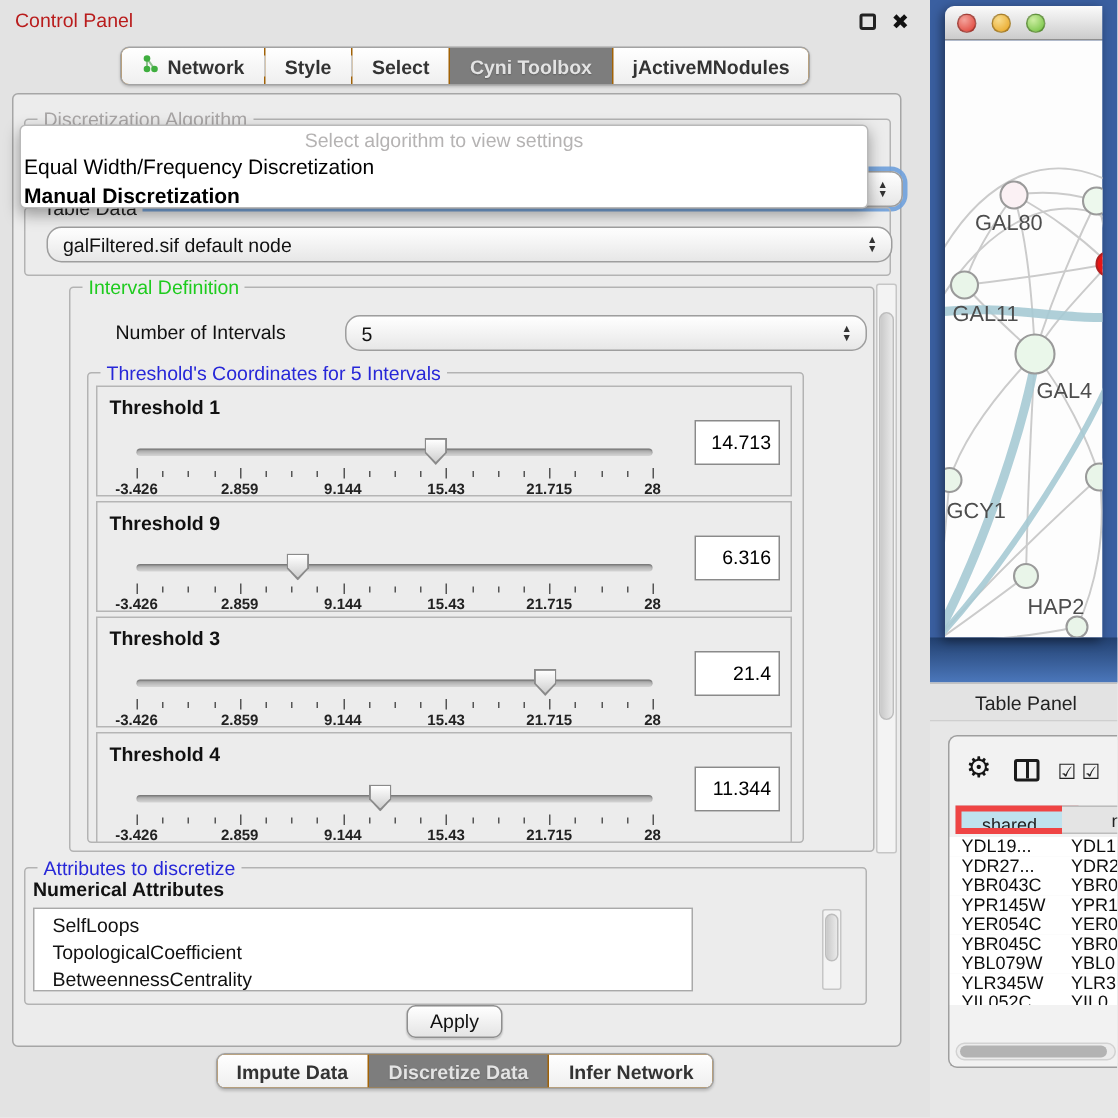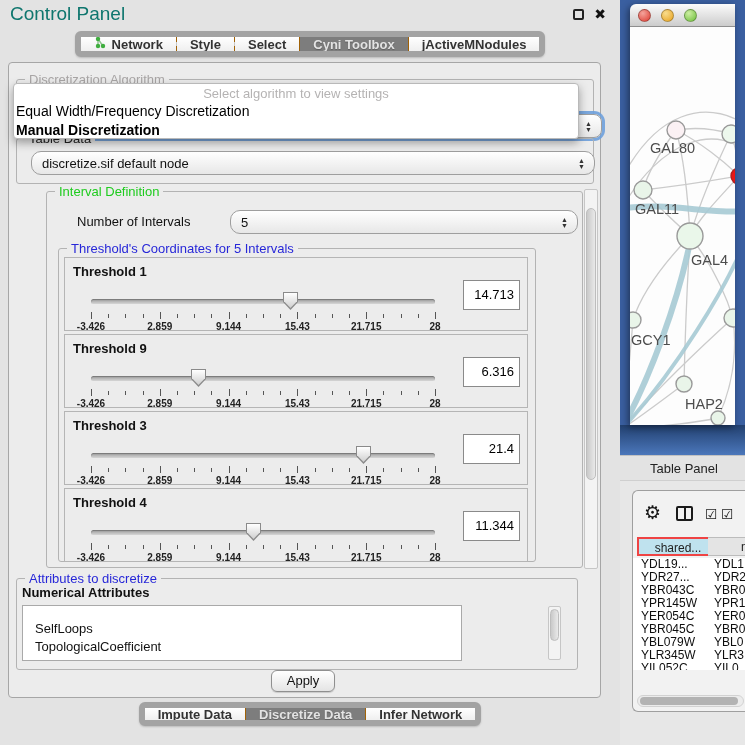--- a/index.html
+++ b/index.html
@@ -2,29 +2,29 @@
 <html><head>
 <meta charset="utf-8">
 <style>
 *{margin:0;padding:0;box-sizing:border-box}
 html,body{width:745px;height:745px}
 body{position:relative;overflow:hidden;background:#e3e3e3;color:#1a1a1a;
  font-family:"Liberation Sans","DejaVu Sans",sans-serif}
 
 
 #titlebar{position:absolute;left:0;top:0;width:620px;height:28px}
-#titlebar .title{position:absolute;left:10px;top:0;line-height:28px;font-size:19px;color:#0f766e}
+#titlebar .title{position:absolute;left:10px;top:0;line-height:28px;font-size:13px;color:#b91c1c}
 .float-btn{position:absolute;right:36px;top:9px;width:11px;height:11px;border:2px solid #222;border-radius:2px;background:transparent}
 .close-btn{position:absolute;right:14px;top:5px;font-size:14px;font-weight:700;color:#111;line-height:18px}
 
 
 .tabs-wrap{position:absolute;width:620px;display:flex;justify-content:center}
 #top-tabs{top:31px}
 #bottom-tabs{top:702px}
-.tabbar{display:flex;align-items:stretch;height:26px;background:#a16207;border:6px solid #a3a3a3;border-radius:6px;overflow:hidden;box-shadow:0 1px 2px rgba(0,0,0,.18)}
+.tabbar{display:flex;align-items:stretch;height:26px;background:#a16207;border:1px solid #a3a3a3;border-radius:6px;overflow:hidden;box-shadow:0 1px 2px rgba(0,0,0,.18)}
 #bottom-tabs .tabbar{height:24px}
 .tab{display:flex;align-items:center;gap:5px;padding:0 13px;font-size:13px;font-weight:700;color:#333;background:linear-gradient(#ffffff,#efefef);cursor:default}
 .tab.selected{background:#7d7d7d;color:#e3e3e3;text-shadow:0 1px 1px rgba(0,0,0,.25)}
 .tabsep{width:1px;background:#c9c9c9;margin:5px 0}
 
 
 #main-panel{position:absolute;left:8px;top:62px;width:593px;height:636px;background:#ececec;border:1px solid #a6a6a6;border-radius:4px}
 .group{position:absolute;border:1px solid #b3b3b3;border-radius:3px}
 .legend{position:absolute;top:-8px;left:8px;background:#ececec;padding:0 4px;font-size:13px;line-height:15px;white-space:nowrap}
 .legend.green{color:#1ecb1e}
@@ -52,21 +52,21 @@
 .tick{position:absolute;top:24px;width:1px;height:4px;background:#555;margin-top:2px}
 .tick.major{height:7px;margin-top:0}
 .tick-label{position:absolute;top:33px;transform:translateX(-50%);font-size:10px;font-weight:700;color:#222;white-space:nowrap}
 .value-box{position:absolute;left:398px;top:22px;width:57px;height:30px;background:#fff;border:1px solid #8a8a8a;font-size:13px;line-height:28px;text-align:right;padding-right:5px;color:#000}
 
 
 .v-scrollbar{position:absolute;width:14px;background:#f3f3f3;border:1px solid #c6c6c6;border-radius:2px}
 .v-thumb{position:absolute;left:1px;width:10px;background:linear-gradient(90deg,#c9c9c9,#e9e9e9);border:1px solid #bdbdbd;border-radius:6px}
 
 
-#attr-list{position:absolute;left:5px;top:26px;width:440px;height:56px;background:#fff;border:1px solid #a9a9a9;overflow:hidden;padding-top:14px}
+#attr-list{position:absolute;left:5px;top:26px;width:440px;height:56px;background:#fff;border:1px solid #a9a9a9;overflow:hidden;padding-top:2px}
 #attr-list .item{font-size:13px;line-height:18px;padding-left:12px;color:#111;white-space:nowrap}
 
 
 #apply-btn{position:absolute;left:262px;top:607px;width:64px;height:22px;background:linear-gradient(#ffffff,#e4e4e4);border:1px solid #8f8f8f;border-radius:6px;font-size:13px;text-align:center;line-height:20px;color:#111;box-shadow:0 1px 1px rgba(0,0,0,.15)}
 
 
 #right-root{position:absolute;left:620px;top:0;width:125px;height:745px}
 #blue-frame{position:absolute;left:0;top:0;width:125px;height:455px;background:#3a5fa0}
 #blue-frame .bottom-strip{position:absolute;left:0;top:425px;width:125px;height:30px;background:linear-gradient(#22406f,#4b77bb)}
 #net-window{position:absolute;left:10px;top:4px;width:105px;height:421px;border-radius:6px 0 0 0;overflow:hidden;box-shadow:-2px 2px 7px rgba(0,0,0,.45)}
@@ -81,21 +81,21 @@
 #tp-titlebar{position:absolute;left:0;top:455px;width:125px;height:26px;background:#e3e3e3;border-top:1px solid #c2c2c2;border-bottom:1px solid #cfcfcf;font-size:13px;line-height:25px;color:#222;padding-left:30px}
 #tp-area{position:absolute;left:0;top:481px;width:125px;height:264px;background:#e7e7e7}
 #tp-box{position:absolute;left:12px;top:9px;width:113px;height:222px;background:#f2f2f2;border:1px solid #9f9f9f;border-right:none;border-radius:6px 0 0 6px;overflow:hidden}
 #tp-toolbar{position:relative;height:46px}
 .gear{position:absolute;left:11px;top:10px;font-size:19px;color:#151515;line-height:24px}
 .split-icon{position:absolute;left:43px;top:15px;width:17px;height:15px;border:2px solid #1b1b1b;border-radius:2px}
 .split-icon:before{content:"";position:absolute;left:50%;top:0;width:2px;height:100%;background:#1b1b1b;transform:translateX(-50%)}
 .cb{position:absolute;top:15px;font-size:14px;color:#222}
 #tp-header{position:relative;height:19px}
 .tp-hcell{position:absolute;top:0;height:19px;font-size:12px;line-height:18px;color:#222;text-align:center;overflow:hidden}
-.tp-hcell.c1{left:4px;width:82px;background:#bfe2ee;border:2px solid #ef4444}
+.tp-hcell.c1{left:4px;width:82px;background:#bfe2ee;border:4px solid #ef4444}
 .tp-hcell.c2{left:75px;width:50px;background:#e4e4e4;border:1px solid #bcbcbc;border-left:none;text-align:left;padding-left:33px}
 #tp-rows{position:relative;margin-top:2px;height:112px;overflow:hidden}
 .tp-row{display:flex;height:13px;font-size:12px;line-height:13px;color:#0d0d0d;background:#fff}
 .tp-row .c1{width:71px;padding-left:8px;overflow:hidden;white-space:nowrap}
 .tp-row .c2{flex:1;padding-left:10px;overflow:hidden;white-space:nowrap}
 #tp-hscroll{position:absolute;left:4px;top:204px;width:107px;height:12px;background:#ececec;border:1px solid #d2d2d2;border-radius:6px}
 #tp-hscroll .h-thumb{position:absolute;left:2px;top:1px;width:98px;height:8px;background:#b3b3b3;border-radius:5px}
 
 
 .neticon{display:inline-block;width:13px;height:13px}
@@ -145,21 +145,21 @@
   <div class="group" style="left:7px;top:16px;width:578px;height:54px">
     <span class="legend dim">Discretization Algorithm</span>
     <div class="mac-combo" id="algo-combo">
       <span class="stepper">▲<br>▼</span>
     </div>
   </div>
 
   <div class="group" style="left:7px;top:75px;width:578px;height:46px">
     <span class="legend" style="color:#222">Table Data</span>
     <div class="mac-combo" style="left:14px;top:12px;width:564px">
-      <span>discretize.sif default node</span>
+      <span>galFiltered.sif default node</span>
       <span class="stepper">▲<br>▼</span>
     </div>
   </div>
 
   <div class="group" style="left:37px;top:128px;width:537px;height:377px">
     <span class="legend green">Interval Definition</span>
     <div style="position:absolute;left:30px;top:18px;height:24px;line-height:24px;font-size:13px;font-weight:400;color:#111">Number of Intervals</div>
     <div class="mac-combo" style="left:183px;top:18px;width:348px">
       <span>5</span>
       <span class="stepper">▲<br>▼</span>

